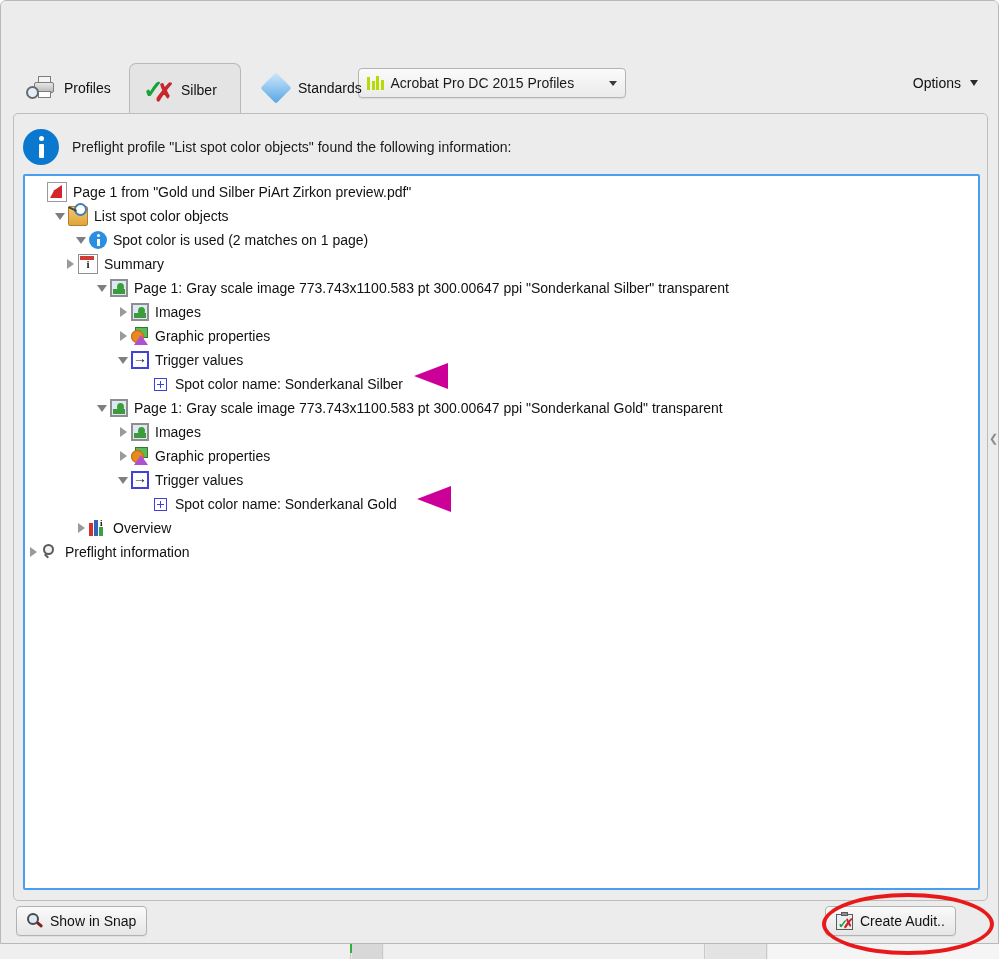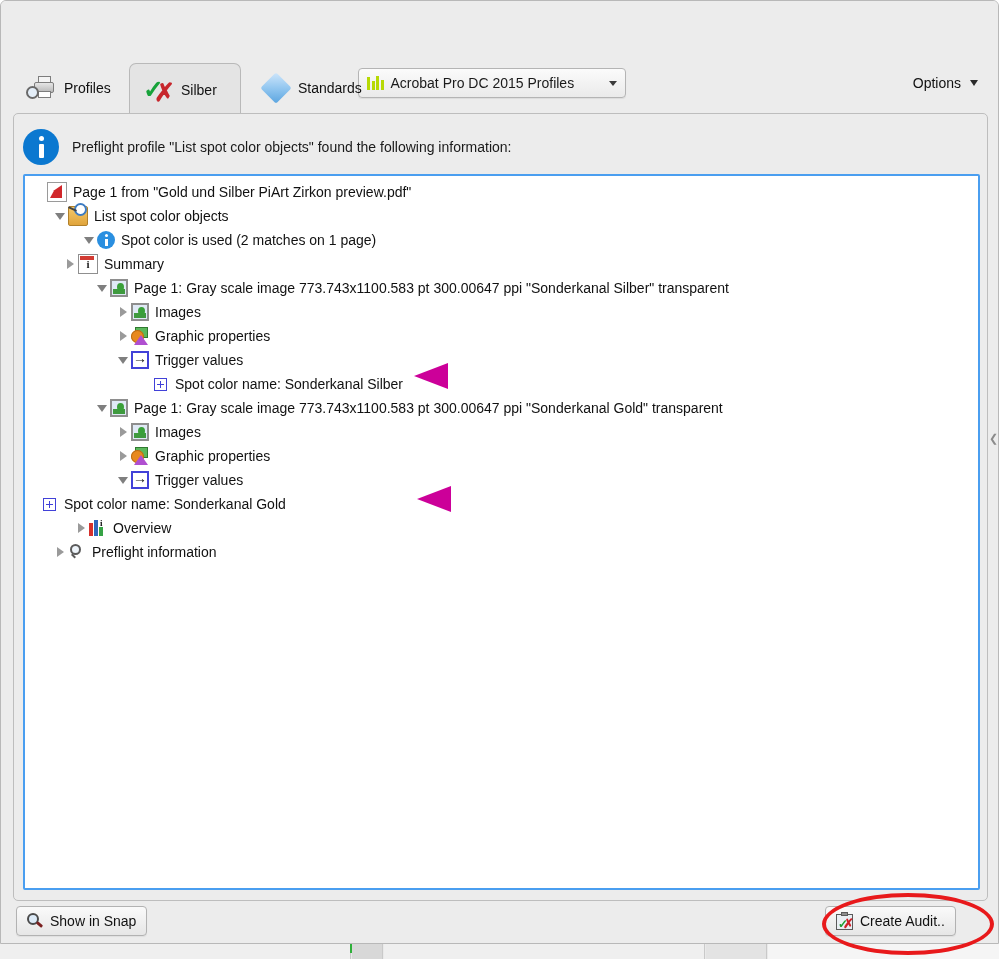--- a/index.html
+++ b/index.html
@@ -704,21 +704,21 @@
             <span class="ico ico-pdf"></span>
             <span class="txt">Page 1 from "Gold und Silber PiArt Zirkon preview.pdf"</span>
           </div>
           <div class="row" style="padding-left: 27px;">
             <span class="tw">
               <span class="tri-d"></span>
             </span>
             <span class="ico ico-profile"></span>
             <span class="txt">List spot color objects</span>
           </div>
-          <div class="row" style="padding-left: 48px; margin-left: 8px;">
+          <div class="row" style="padding-left: 48px;">
             <span class="tw">
               <span class="tri-d"></span>
             </span>
             <span class="ico ico-info-s"></span>
             <span class="txt">Spot color is used (2 matches on 1 page)</span>
           </div>
           <div class="row" style="padding-left: 37px;">
             <span class="tw">
               <span class="tri-r"></span>
             </span>
@@ -783,38 +783,38 @@
             </span>
             <span class="txt">Graphic properties</span>
           </div>
           <div class="row" style="padding-left: 90px;">
             <span class="tw">
               <span class="tri-d"></span>
             </span>
             <span class="ico ico-trigger"></span>
             <span class="txt">Trigger values</span>
           </div>
-          <div class="row" style="">
+          <div class="row" style="padding-left: 111px;">
             <span class="tw"></span>
             <span class="ico-leaf"></span>
             <span class="txt">Spot color name: Sonderkanal Gold</span>
           </div>
           <div class="row" style="padding-left: 48px;">
             <span class="tw">
               <span class="tri-r"></span>
             </span>
             <span class="ico ico-overview">
               <span class="b1"></span>
               <span class="b2"></span>
               <span class="b3"></span>
               <span class="dot">i</span>
             </span>
             <span class="txt">Overview</span>
           </div>
-          <div class="row" style="padding-left: 27px;">
+          <div class="row" style="">
             <span class="tw">
               <span class="tri-r"></span>
             </span>
             <span class="ico ico-search"></span>
             <span class="txt">Preflight information</span>
           </div>
         </div>
     </div>
   </div>
 

